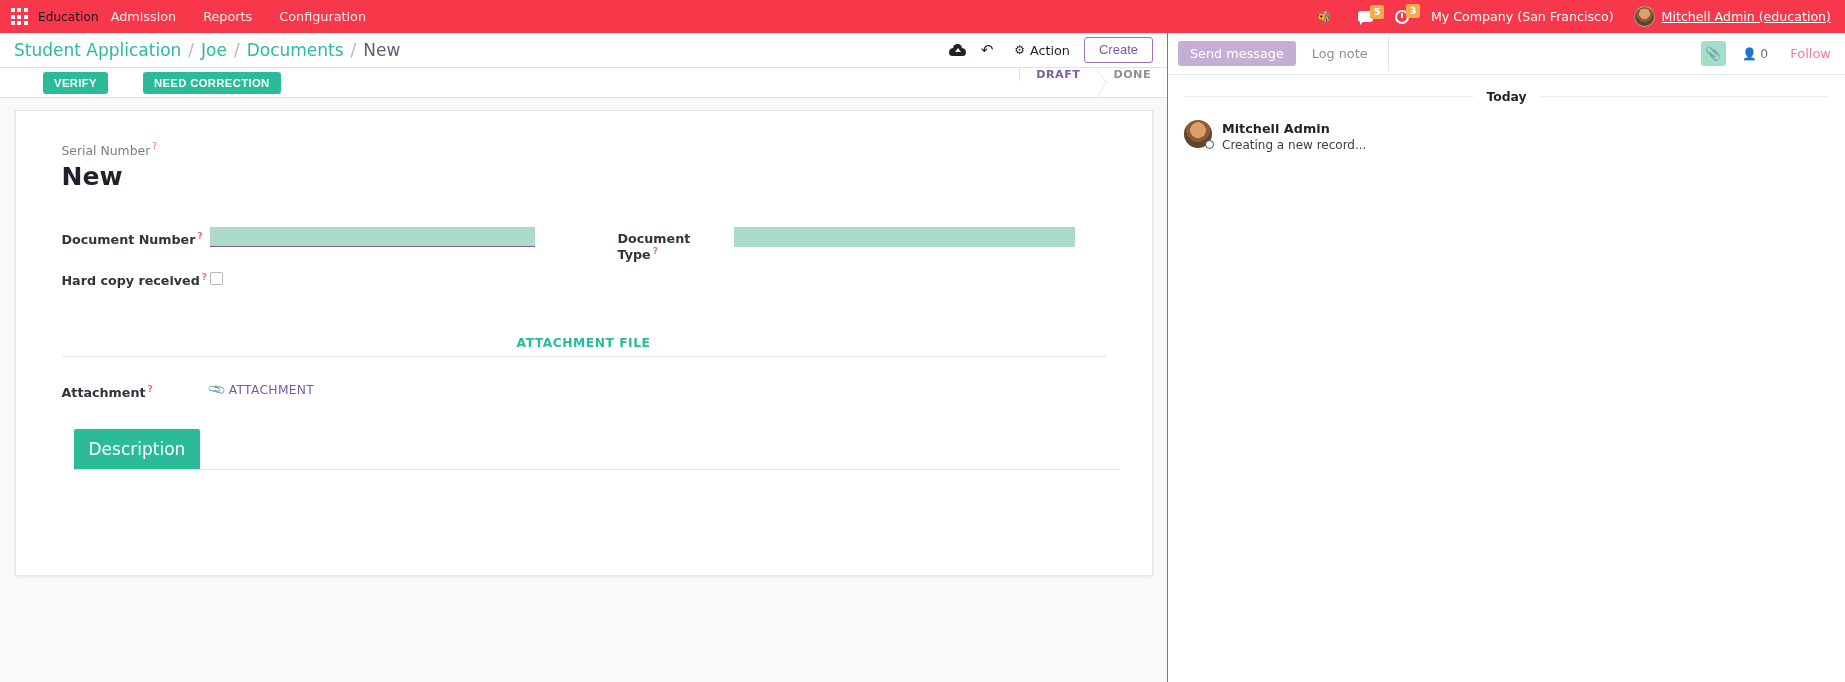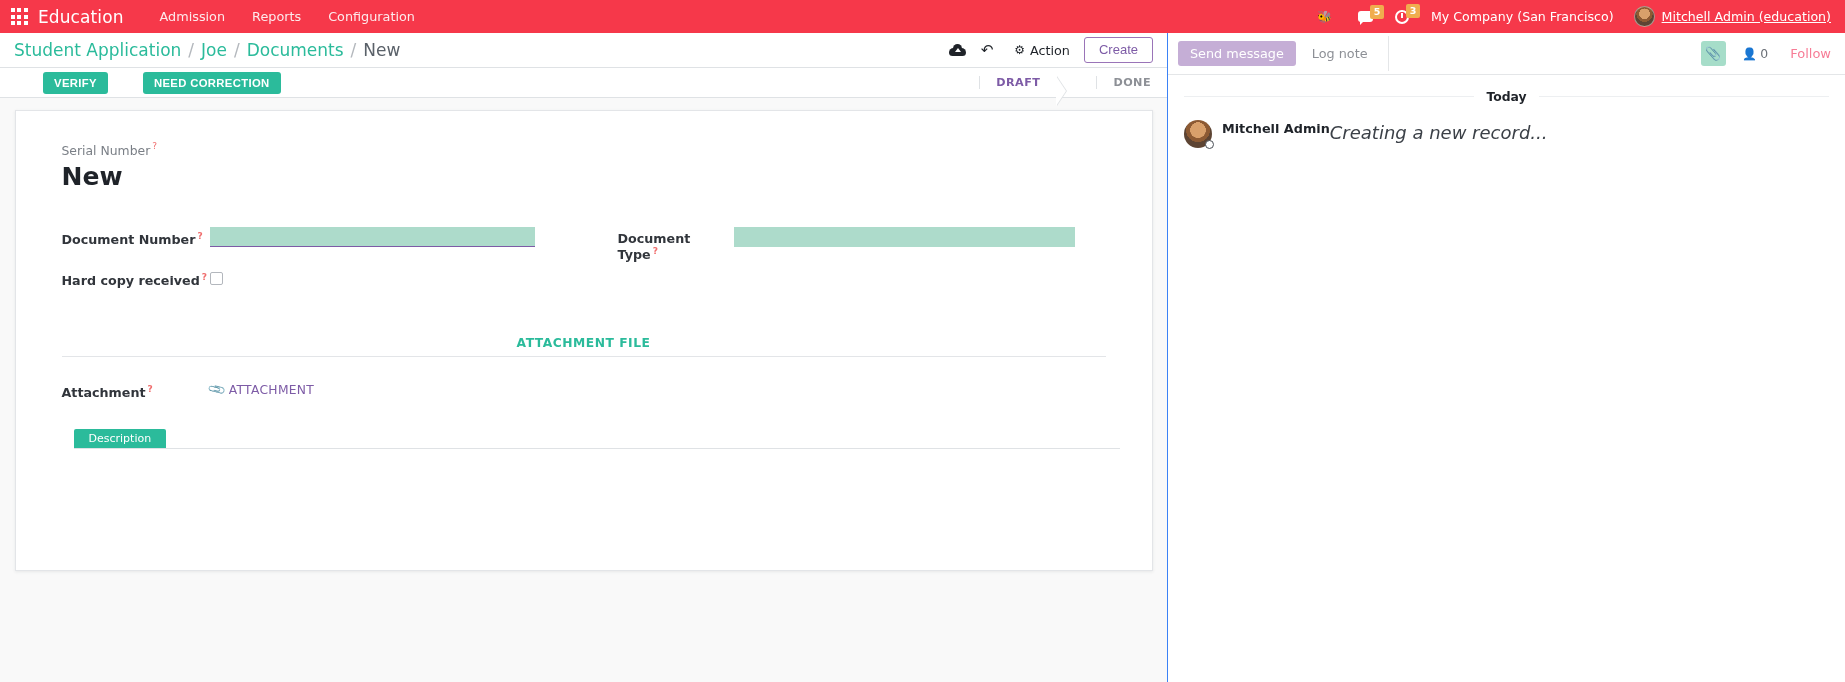--- a/index.html
+++ b/index.html
@@ -25,22 +25,22 @@
     width: 22px; height: 22px;
     display: grid;
     grid-template-columns: repeat(3, 4px);
     grid-template-rows: repeat(3, 4px);
     gap: 2.5px;
     justify-content: center; align-content: center;
     margin-right: 8px; cursor: pointer;
   }
   .apps-grid i { display: block; width: 4px; height: 4px; background: #ffffff; }
   .brand {
-    font-size: 17px; font-weight: 400; color: #ffffff;
-    margin-right: 36px; letter-spacing: .1px; cursor: pointer;
+    font-size: 12px; font-weight: 400; color: #0f172a;
+    margin-right: 12px; letter-spacing: .1px; cursor: pointer;
   }
   .menu-item {
     font-size: 12.8px; color: #fdeaec; margin-right: 27px; cursor: pointer;
     white-space: nowrap;
   }
   .nav-spacer { flex: 1 1 auto; }
   .nav-right { display: flex; align-items: center; gap: 0; }
   .nav-icon-wrap { position: relative; margin-right: 22px; cursor: pointer; display: flex; align-items: center; }
   .nav-icon-wrap:first-child { margin-right: 26px; }
   .bug-ico { font-size: 12px; color: #ffd9dd; line-height: 1; }
@@ -131,21 +131,21 @@
     background: #ffffff; border-bottom: 1px solid #dfe2e5;
     height: 30px; display: flex; align-items: center; padding: 0 0 0 14px;
   }
   .sb-btn {
     background: #2bbb9b; color: #ffffff;
     font-size: 11.3px; font-weight: 700; letter-spacing: .35px;
     padding: 5px 11px; border: none; border-radius: 3px;
     cursor: pointer; margin-right: 6px; text-transform: uppercase; margin-left: 29px;
   }
   .sb-spacer { flex: 1 1 auto; }
-  .pipeline { display: flex; align-items: center; height: 30px; gap: 40px; }
+  .pipeline { display: flex; align-items: flex-start; height: 30px; }
   .pipe-step {
     display: flex; align-items: center; justify-content: center;
     font-size: 11.2px; font-weight: 700; letter-spacing: .45px;
     padding: 0 16px; position: relative; cursor: pointer;
     background: #ffffff; color: #8d9096; border-left: 1px solid #dfe2e5;
   }
   .pipe-step:first-child { border-left: 1px solid #dfe2e5; }
   .pipe-step.active { color: #7d5ba6; }
   .pipe-step.has-chev:after {
     content: ""; position: absolute; right: -10px; top: 0; z-index: 3;
@@ -220,21 +220,21 @@
     display: flex; align-items: center; gap: 4px;
     color: #7d5ba6; font-size: 12.3px; font-weight: 400;
     letter-spacing: .3px; cursor: pointer; text-transform: uppercase;
   }
   .clip-ico { font-size: 12px; transform: rotate(-35deg); display: inline-block; }
 
   .notebook { margin: 28px 0 0 0; padding: 0 0 0 26px; }
   .nb-tabs { display: flex; align-items: flex-end; border-bottom: 1px solid #dfe2e5; }
   .nb-tab {
     background: #2bbb9b; color: #ffffff;
-    font-size: 11px; padding: 3px 15px; cursor: pointer;
+    font-size: 17px; padding: 10px 15px; cursor: pointer;
     border-radius: 2px 2px 0 0; line-height: 1.2;
   }
   .nb-page { min-height: 105px; background: #ffffff; }
 
   
   .chatter {
     flex: 1 1 auto; background: #ffffff;
     display: flex; flex-direction: column; min-width: 0;
   }
   .chatter-top {
@@ -273,23 +273,23 @@
   .msg { display: flex; align-items: flex-start; gap: 10px; }
   .msg-avatar {
     width: 28px; height: 28px; border-radius: 50%; flex: 0 0 28px; position: relative;
     background: radial-gradient(circle at 50% 36%, #d9a06b 0 34%, #8d5a33 35% 52%, #5d4433 53% 100%);
   }
   .msg-avatar .status-dot {
     position: absolute; right: -2px; bottom: -1px;
     width: 9px; height: 9px; border-radius: 50%;
     background: #ffffff; border: 1.5px solid #4a4f56;
   }
-  .msg-body { display: flex; flex-direction: row; }
+  .msg-body { display: flex; flex-direction: column; }
   .msg-author { font-size: 12.8px; font-weight: 700; color: #1f2329; line-height: 1.35; }
-  .msg-text { font-size: 18px; color: #3b4047; line-height: 1.45; font-style: italic; }
+  .msg-text { font-size: 12px; color: #3b4047; line-height: 1.45; }
 </style>
 </head>
 <body>
 
 <div class="app">
 
   <div class="navbar">
     <div class="apps-grid">
       <i></i>
         <i></i>

